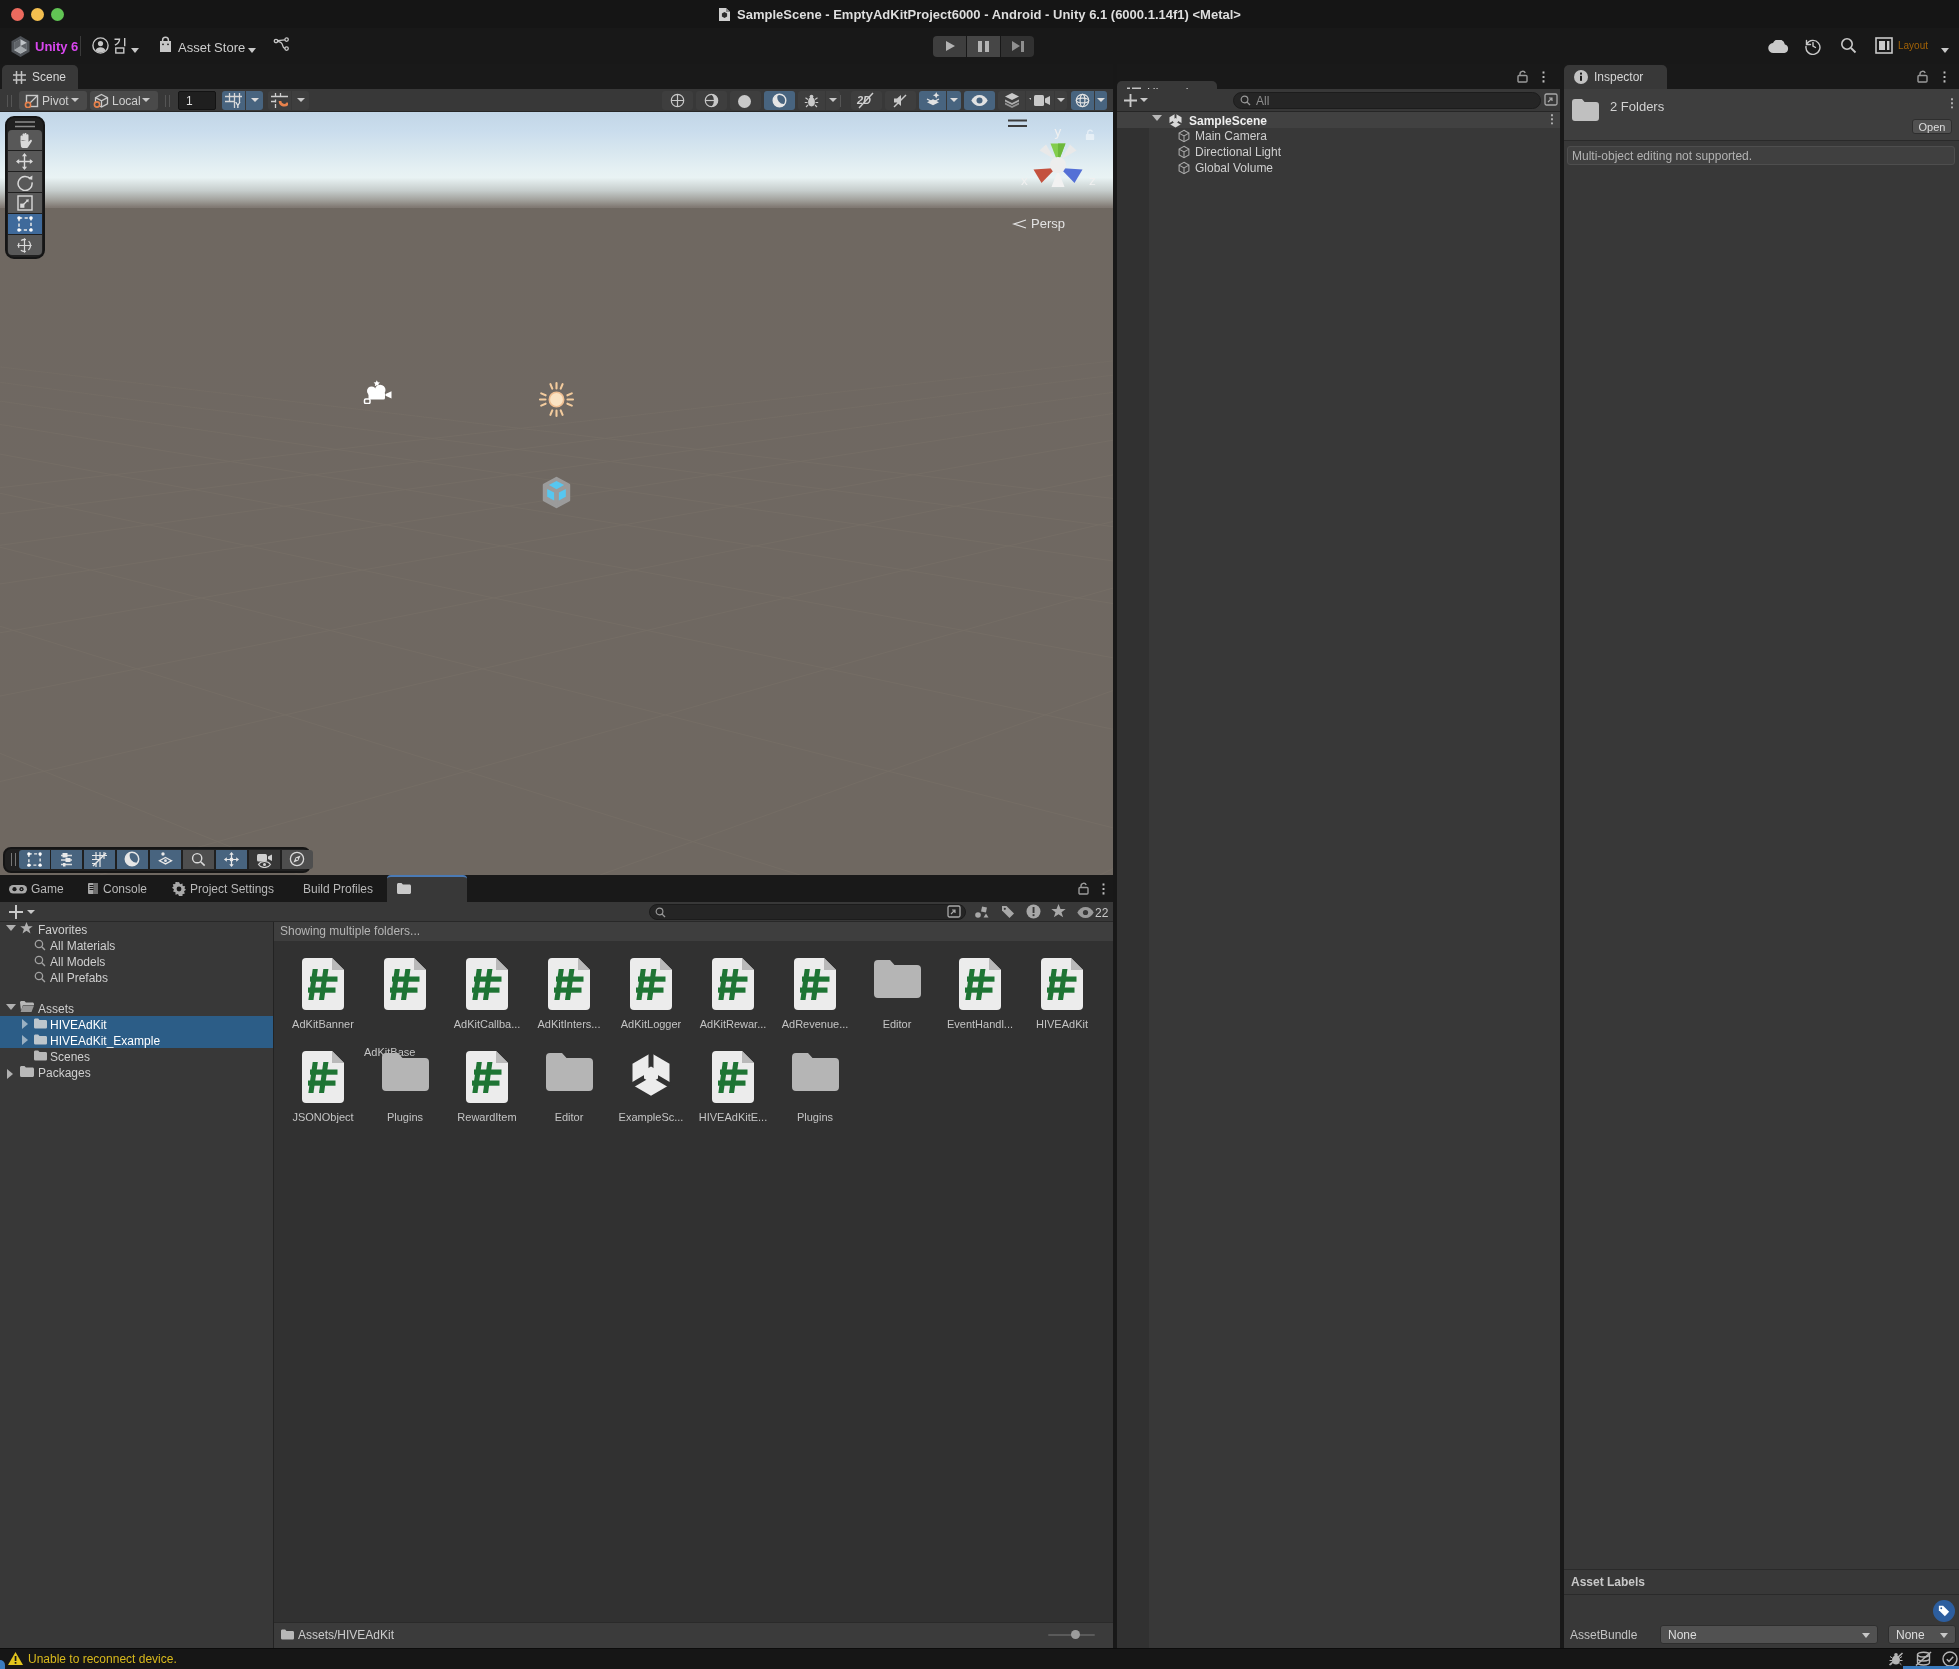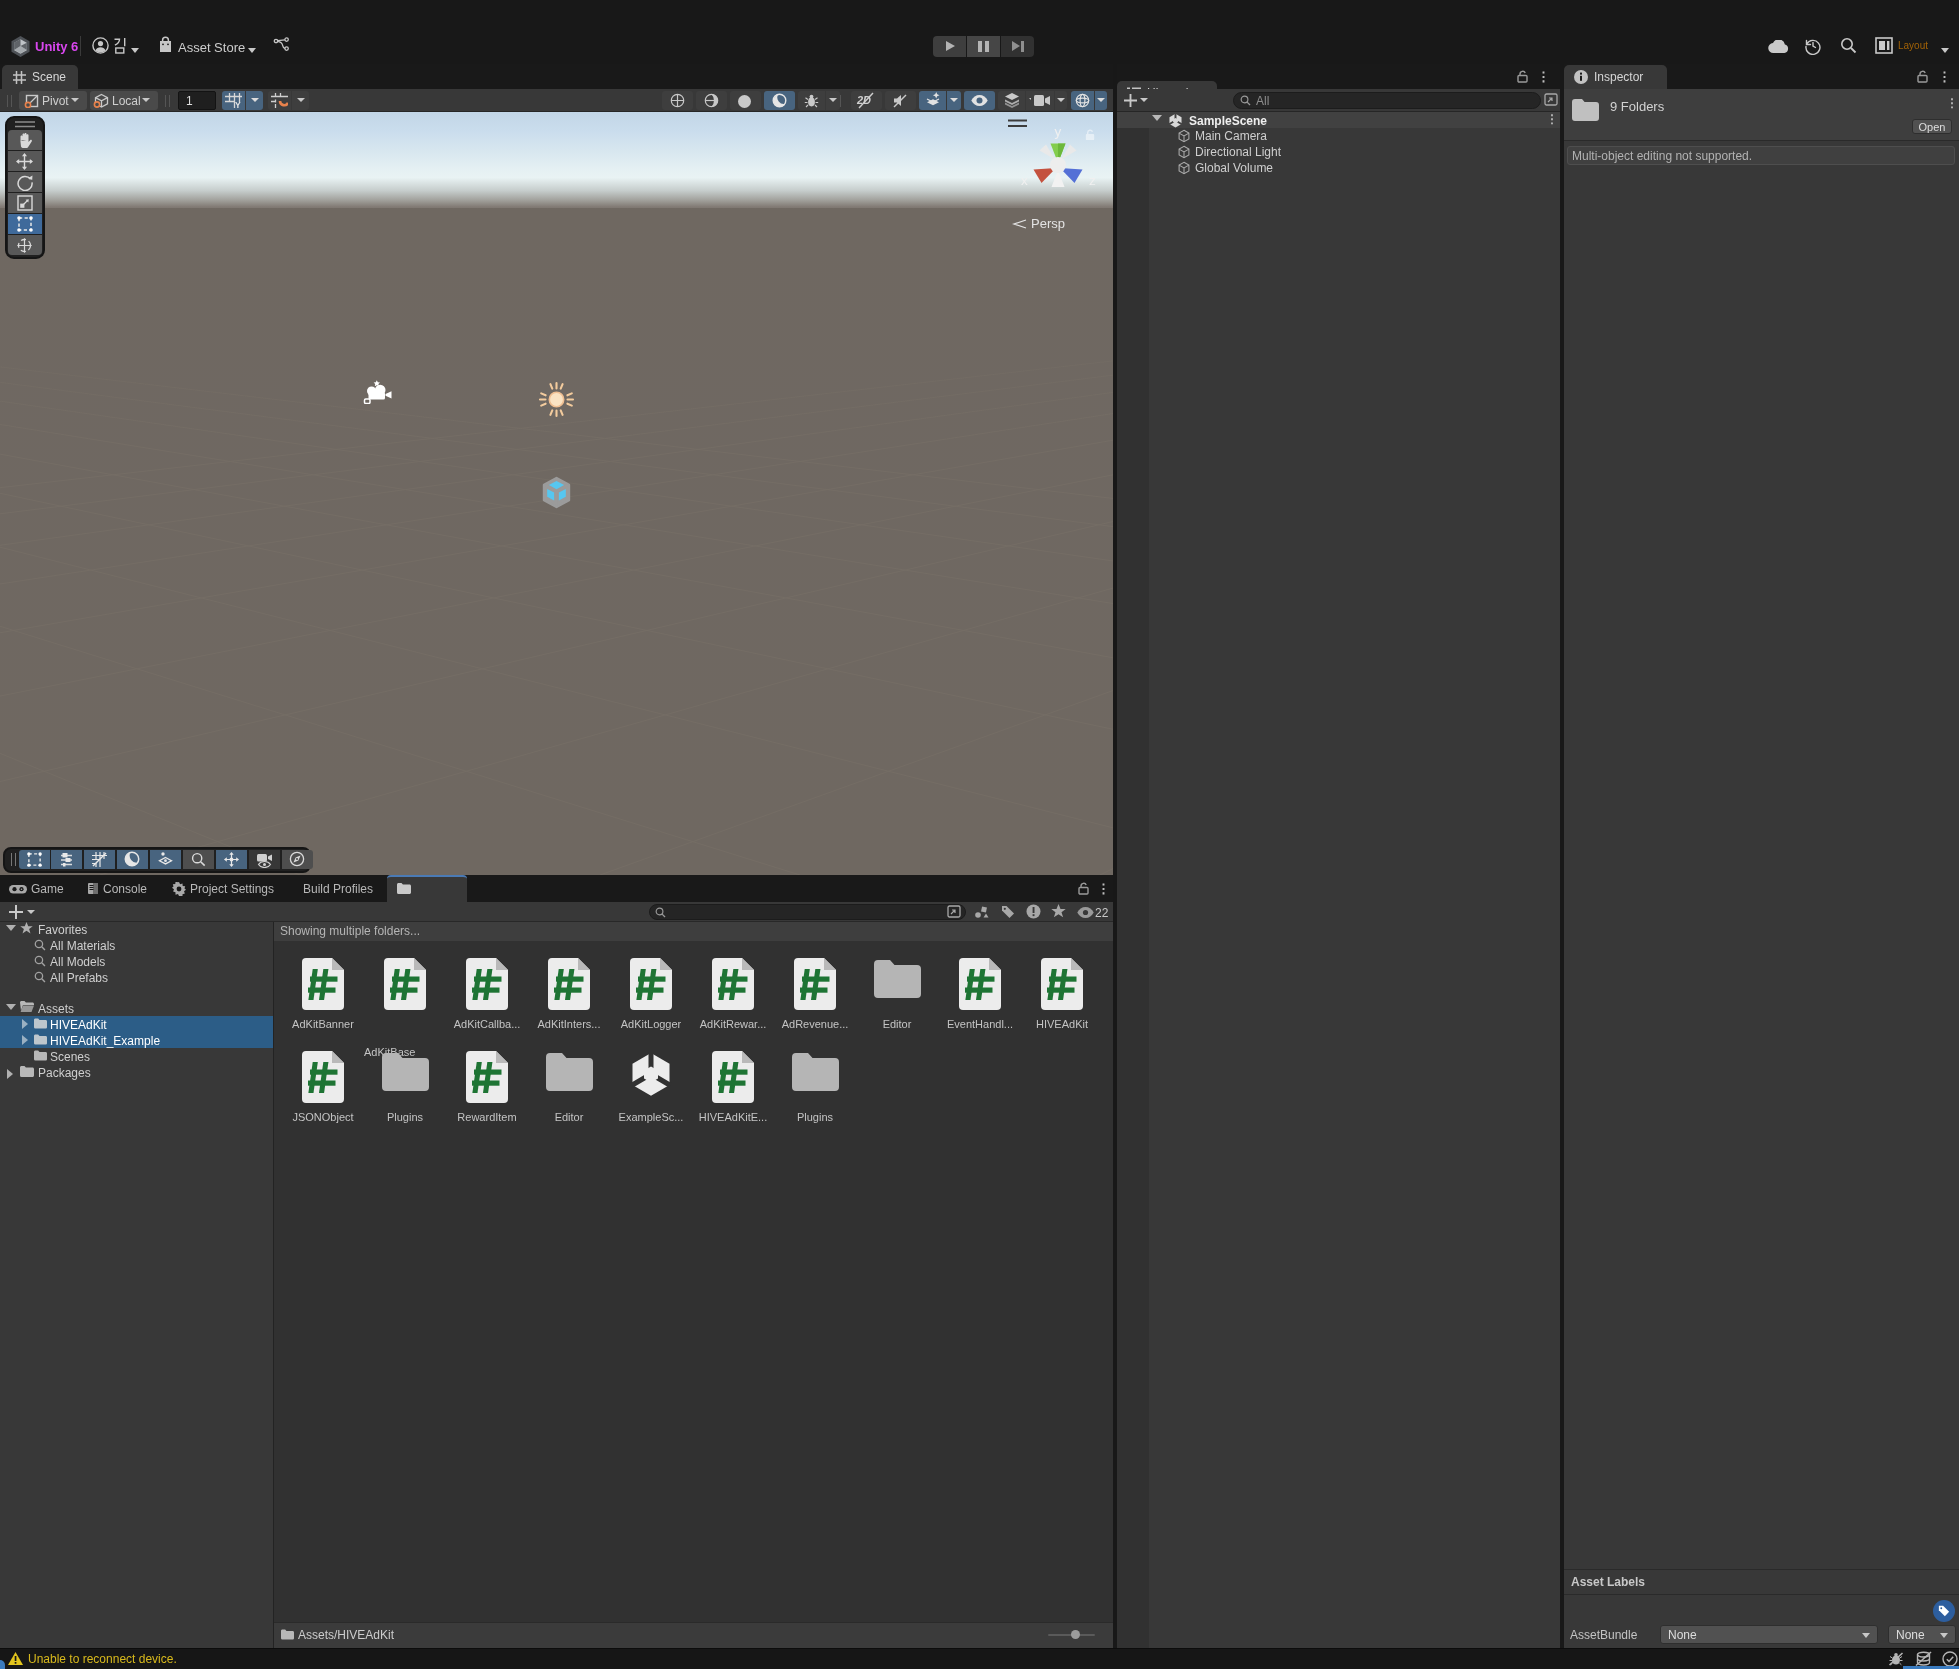--- a/index.html
+++ b/index.html
@@ -9,20 +9,33 @@
 .tabstrip{background:#191919;}
 .panel{background:#383838;}
 .tab{background:#383838;border-radius:5px 5px 0 0;display:flex;align-items:center;color:#d6d6d6;font-size:12px;}
 .ttxt{color:#cfcfcf;font-size:12px;}
 svg{display:block;}
 </style>
 </head>
 <body>
 <div id="root">
 
+<div class="abs" style="left:0;top:0;width:1959px;height:28px;background:#151515;">
+  <div class="abs" style="left:11px;top:8px;width:13px;height:13px;border-radius:50%;background:#ec6a5e;"></div>
+  <div class="abs" style="left:31px;top:8px;width:13px;height:13px;border-radius:50%;background:#f4bf4f;"></div>
+  <div class="abs" style="left:51px;top:8px;width:13px;height:13px;border-radius:50%;background:#61c454;"></div>
+  <div class="abs" style="left:0;top:0;width:1959px;height:28px;display:flex;align-items:center;justify-content:center;color:#dedede;font-size:13px;font-weight:bold;">
+    <svg width="13" height="15" viewBox="0 0 13 15" style="margin-right:6px;">
+          <path d="M1 1h7l4 4v9H1z" fill="#cfcfcf"></path>
+          <path d="M8 1l4 4H8z" fill="#8a8a8a"></path>
+          <path d="M6.5 5l2.6 1.4v3.2L6.5 11 3.9 9.6V6.4z" fill="#2a2a2a"></path>
+        </svg>
+    SampleScene - EmptyAdKitProject6000 - Android - Unity 6.1 (6000.1.14f1) &lt;Metal&gt;
+  </div>
+</div>
 
 <div class="abs" style="left:0;top:28px;width:1959px;height:36px;background:#181818;">
 
   <svg class="abs" style="left:9px;top:7px;" width="23" height="23" viewBox="0 0 23 23">
         <path d="M11.5 1l9 5.2v10.6l-9 5.2-9-5.2V6.2z" fill="#4e5257"></path>
         <path d="M11.5 4.2l6.3 3.6v7.4l-6.3 3.6-6.3-3.6V7.8z" fill="#bfc3c7"></path>
         <path d="M11.5 4.2v6.9l-6.3 3.9V7.8zM11.5 11.1l6.3 3.9V7.8z" fill="#4e5257" opacity=".85"></path>
         <path d="M11.5 11.1l6.2 3.7-6.2 3.5-6.2-3.5z" fill="#8a8f94" opacity=".5"></path>
       </svg>
   <div class="abs" style="left:35px;top:11px;color:#d946ef;font-size:13px;font-weight:bold;">Unity 6</div>
@@ -820,21 +833,21 @@
       <rect x="2" y="5.5" width="9" height="6.5" rx="1" fill="none" stroke="#9a9a9a" stroke-width="1.4"></rect>
       <path d="M4 5.5V4a2.7 2.7 0 0 1 5.2-1" fill="none" stroke="#9a9a9a" stroke-width="1.4"></path>
     </svg>
 <div class="abs" style="left:1938px;top:69px;color:#bdbdbd;font-size:13px;font-weight:bold;">⋮</div>
 <div class="abs panel" style="left:1564px;top:89px;width:395px;height:1559px;"></div>
 
 <div class="abs" style="left:1564px;top:89px;width:395px;height:52px;background:#3e3e3e;border-bottom:1px solid #2a2a2a;"></div>
 <svg class="abs" style="left:1572px;top:99px;" width="27" height="22" viewBox="0 0 27 22">
       <path d="M0 3a3 3 0 0 1 3-3h7l2.6 3H24a3 3 0 0 1 3 3v13a3 3 0 0 1-3 3H3a3 3 0 0 1-3-3z" fill="#c0c0c0"></path>
     </svg>
-<div class="abs" style="left:1610px;top:99px;color:#d2d2d2;font-size:13px;">9 Folders</div>
+<div class="abs" style="left:1610px;top:99px;color:#d2d2d2;font-size:13px;">2 Folders</div>
 <div class="abs" style="left:1946px;top:96px;color:#bdbdbd;font-size:12px;font-weight:bold;">⋮</div>
 <div class="abs" style="left:1912px;top:119px;width:40px;height:15px;background:#515151;border:1px solid #2e2e2e;border-radius:3px;color:#dedede;font-size:11px;text-align:center;padding-top:1px;">Open</div>
 
 <div class="abs" style="left:1567px;top:146px;width:388px;height:19px;background:#404040;border:1px solid #4e4e4e;border-radius:3px;"></div>
 <div class="abs" style="left:1572px;top:149px;color:#b2b2b2;font-size:12px;">Multi-object editing not supported.</div>
 
 <div class="abs" style="left:1564px;top:1569px;width:395px;height:1px;background:#2a2a2a;"></div>
 <div class="abs" style="left:1571px;top:1575px;color:#c8c8c8;font-size:12px;font-weight:bold;">Asset Labels</div>
 <div class="abs" style="left:1564px;top:1594px;width:395px;height:1px;background:#2a2a2a;"></div>
 <div class="abs" style="left:1933px;top:1600px;width:22px;height:22px;border-radius:50%;background:#2d5e9e;"></div>

